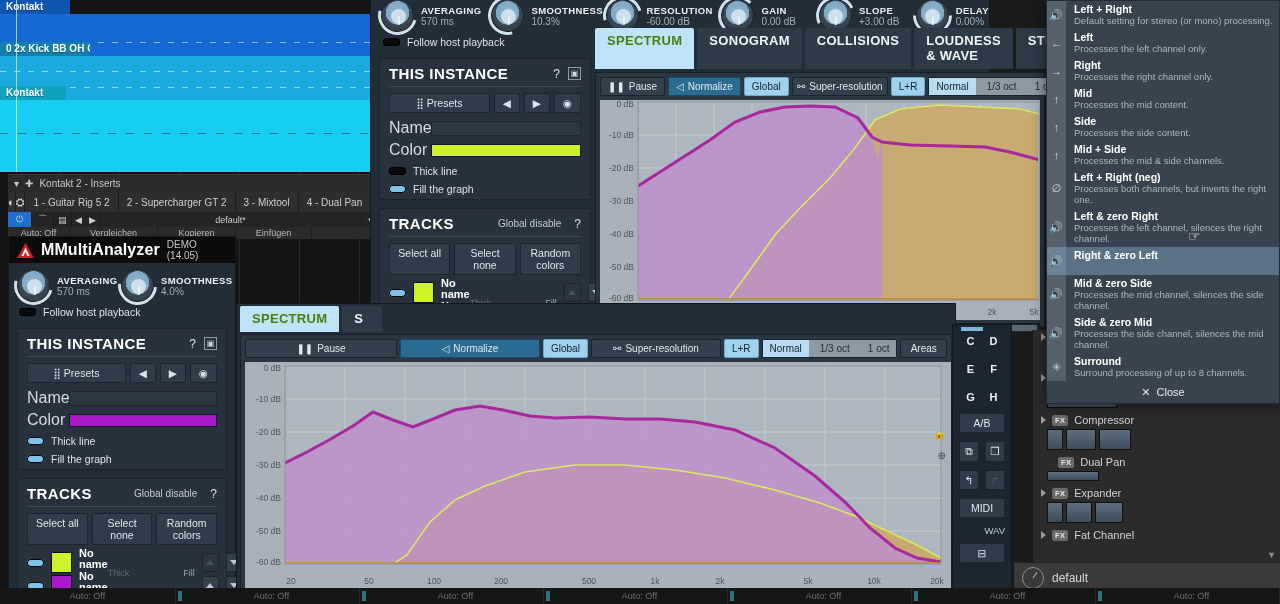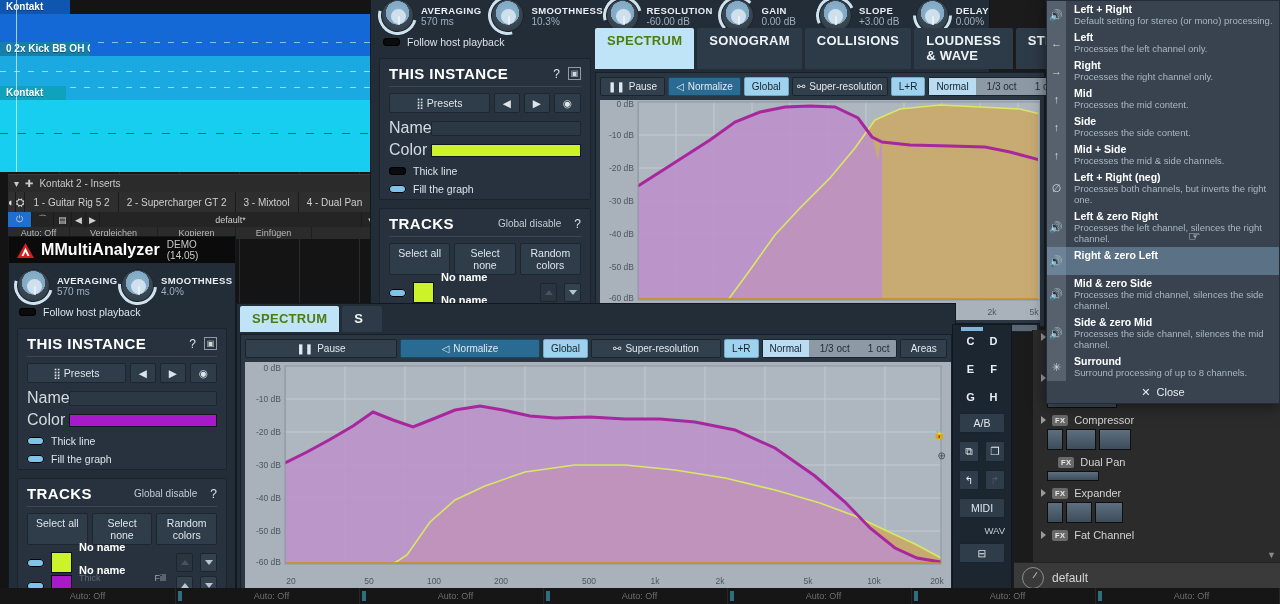--- a/index.html
+++ b/index.html
@@ -88,21 +88,21 @@
   .btn.wide { flex:3; }
   .btn.sm { padding:3px 8px; }
   .field-row { display:flex; align-items:center; gap:8px; padding:0 9px 4px 9px; }
   .field-lab { width:34px; font-size:16px; color:#d3dbe2;}
   .field-box { flex:1; height:15px; background:#2d3845; border:1px solid #1d262f; border-radius:2px;}
   .colorbar { flex:1; height:13px; border:1px solid #121820; }
 
   .trk-list { padding:0 9px 6px 9px; }
   .trk { display:flex; align-items:center; gap:7px; height:23px; }
   .swatch { width:21px; height:21px; border:1px solid #0d1117; flex:none;}
-  .trk-mid { flex:1; display:flex; flex-direction:column; justify-content:center;}
+  .trk-mid { flex:1; display:flex; justify-content:center;}
   .trk-name { font-size:11px; font-weight:bold; color:#fff; line-height:11px;}
   .trk-sub { display:flex; gap:54px; font-size:9px; color:#9aa7b3; line-height:10px;margin-top:20px;}
   .trk-sub .off { color:#5e6a75; }
   .arrbtn { width:17px; height:19px; background:#34414f; border:1px solid #1d262f; border-radius:2px;
      display:flex; align-items:center; justify-content:center; flex:none;}
   .arrbtn.disabled { background:#2a3540; }
   .tri-up { width:0;height:0;border-left:4px solid transparent;border-right:4px solid transparent;border-bottom:5px solid #b9c6d2;}
   .tri-dn { width:0;height:0;border-left:4px solid transparent;border-right:4px solid transparent;border-top:5px solid #b9c6d2;}
   .arrbtn.disabled .tri-up,.arrbtn.disabled .tri-dn{ border-bottom-color:#465360; border-top-color:#465360;}
   .collapse-bar { margin:4px 8px 6px 8px; height:14px; background:#27323e; border:1px solid #1b242d;

